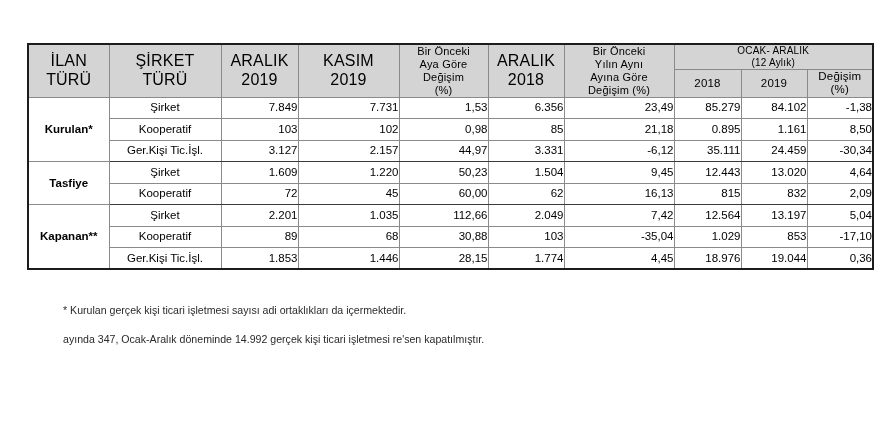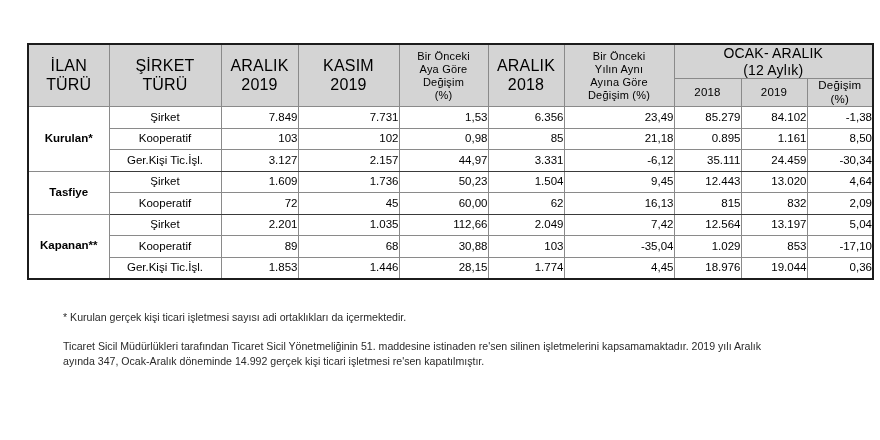--- a/index.html
+++ b/index.html
@@ -43,21 +43,21 @@
   
   thead th {
     background: #d4d4d4;
     font-weight: normal;
     text-align: center;
     border: 1px solid #3a3a3a;
     color: #000;
     letter-spacing: 0.2px;
   }
   thead th.topgroup {
-    font-size: 14px;
+    font-size: 10px;
   }
   thead th.main {
     font-size: 16px;
   }
   thead th.sub {
     font-size: 11.5px;
     height: 27px;
   }
   thead th.narrow {
     font-size: 11px;
@@ -106,21 +106,21 @@
     border-bottom: 1px solid #3a3a3a;
   }
   tbody tr:last-child td {
     border-bottom: 2px solid #1c1c1c;
   }
 
   
   .notes {
     position: absolute;
     left: 63px;
-    top: 310px;
+    top: 303px;
     width: 800px;
   }
   .note {
     font-size: 10.6px;
     line-height: 1.42;
     color: #2a2a2a;
     font-family: "Liberation Sans", sans-serif;
   }
   .note-1 { margin-bottom: 14px; }
   .note-2 { }
@@ -222,21 +222,21 @@
           <td class="num">3.331</td>
           <td class="num">-6,12</td>
           <td class="num">35.111</td>
           <td class="num">24.459</td>
           <td class="num last">-30,34</td>
         </tr>
         <tr class="group-start">
           <td class="ilan" rowspan="2">Tasfiye</td>
           <td class="sirket-turu">Şirket</td>
           <td class="num">1.609</td>
-          <td class="num">1.736</td>
+          <td class="num">1.220</td>
           <td class="num">50,23</td>
           <td class="num">1.504</td>
           <td class="num">9,45</td>
           <td class="num">12.443</td>
           <td class="num">13.020</td>
           <td class="num last">4,64</td>
         </tr>
         <tr class=" group-end">
           <td class="sirket-turu">Kooperatif</td>
           <td class="num">72</td>
@@ -282,16 +282,15 @@
           <td class="num">19.044</td>
           <td class="num last">0,36</td>
         </tr>
       </tbody>
   </table>
 </div>
 
 <div class="notes">
   <div class="note note-1">* Kurulan gerçek kişi ticari işletmesi sayısı adi ortaklıkları da içermektedir.</div>
   <div class="note note-2">
-    <div>Ticaret Sicil Müdürlükleri tarafından Ticaret Sicil Yönetmeliğinin 51. maddesine istinaden re'sen silinen işletmelerini  kapsamamaktadır. 2019 yılı Aralık</div>
     <div>ayında 347,  Ocak-Aralık döneminde 14.992 gerçek kişi ticari işletmesi re'sen kapatılmıştır.</div>
   </div>
 </div>
 
 </body></html>

